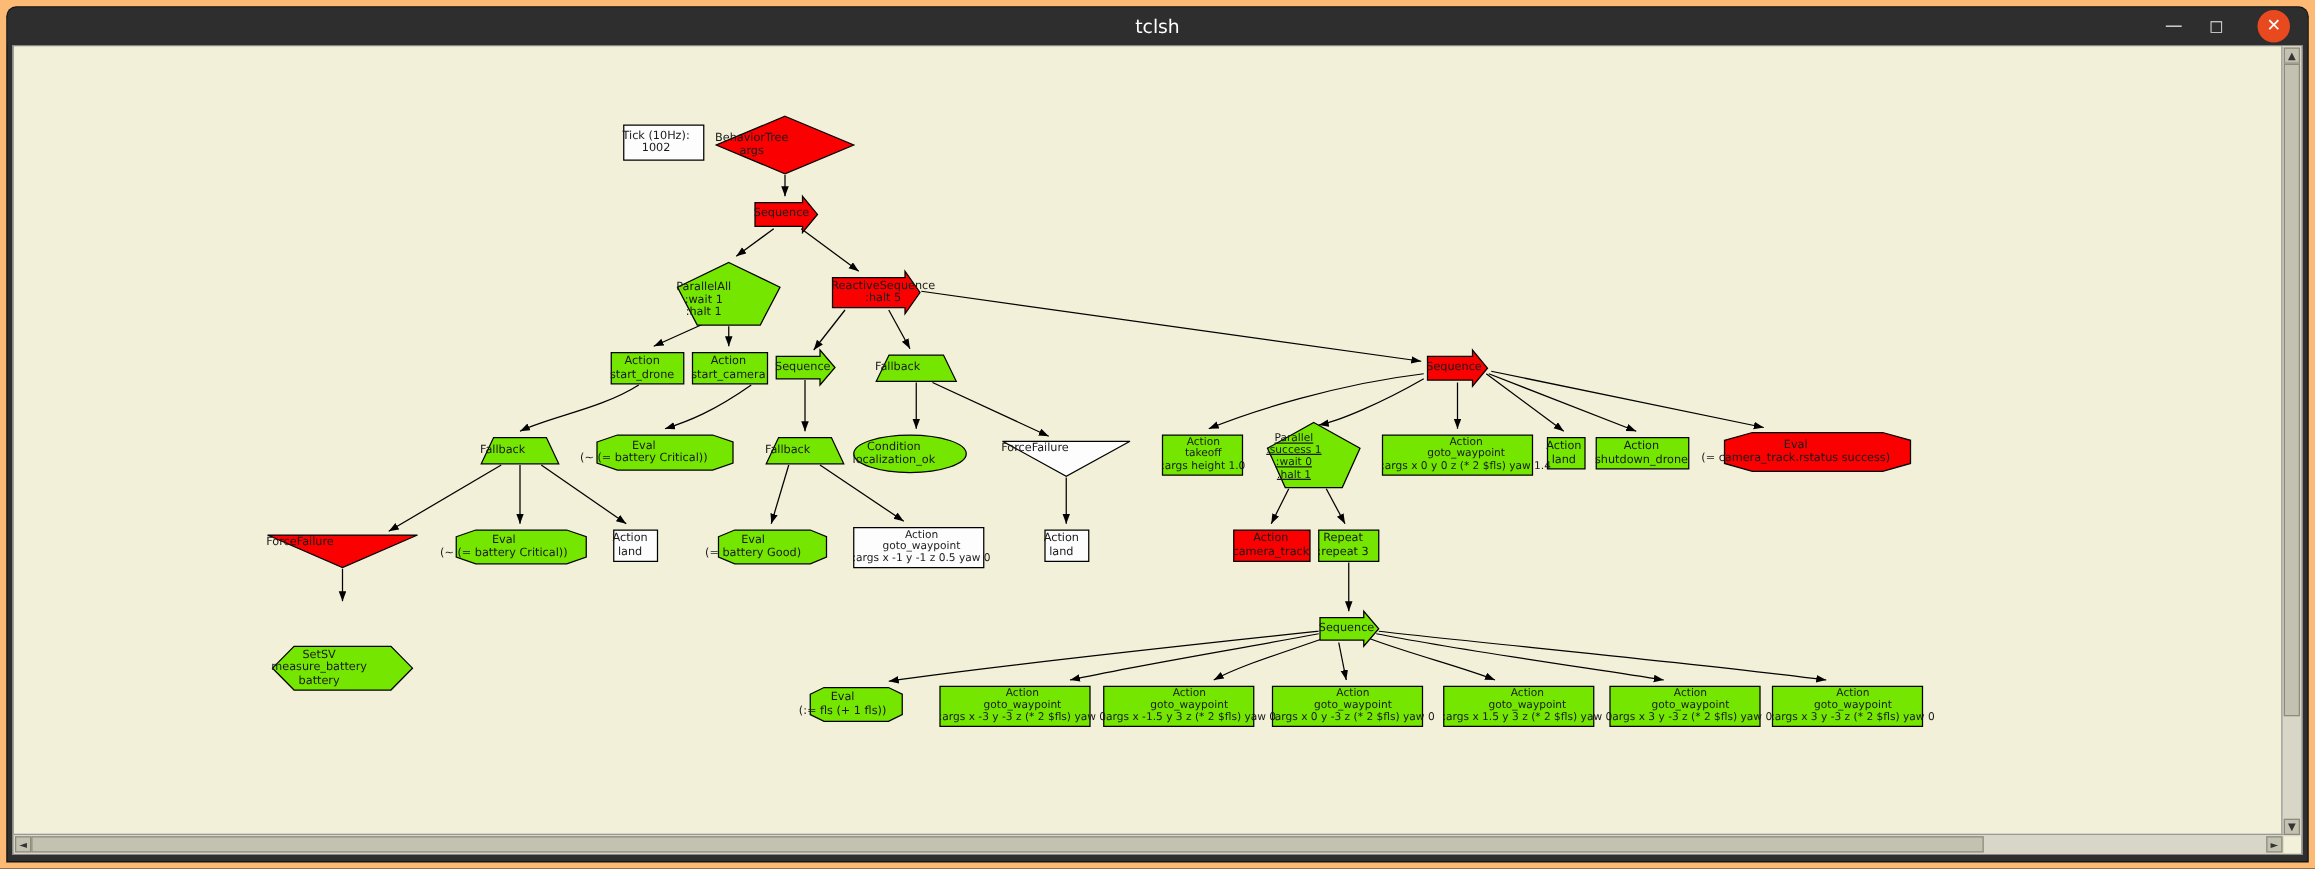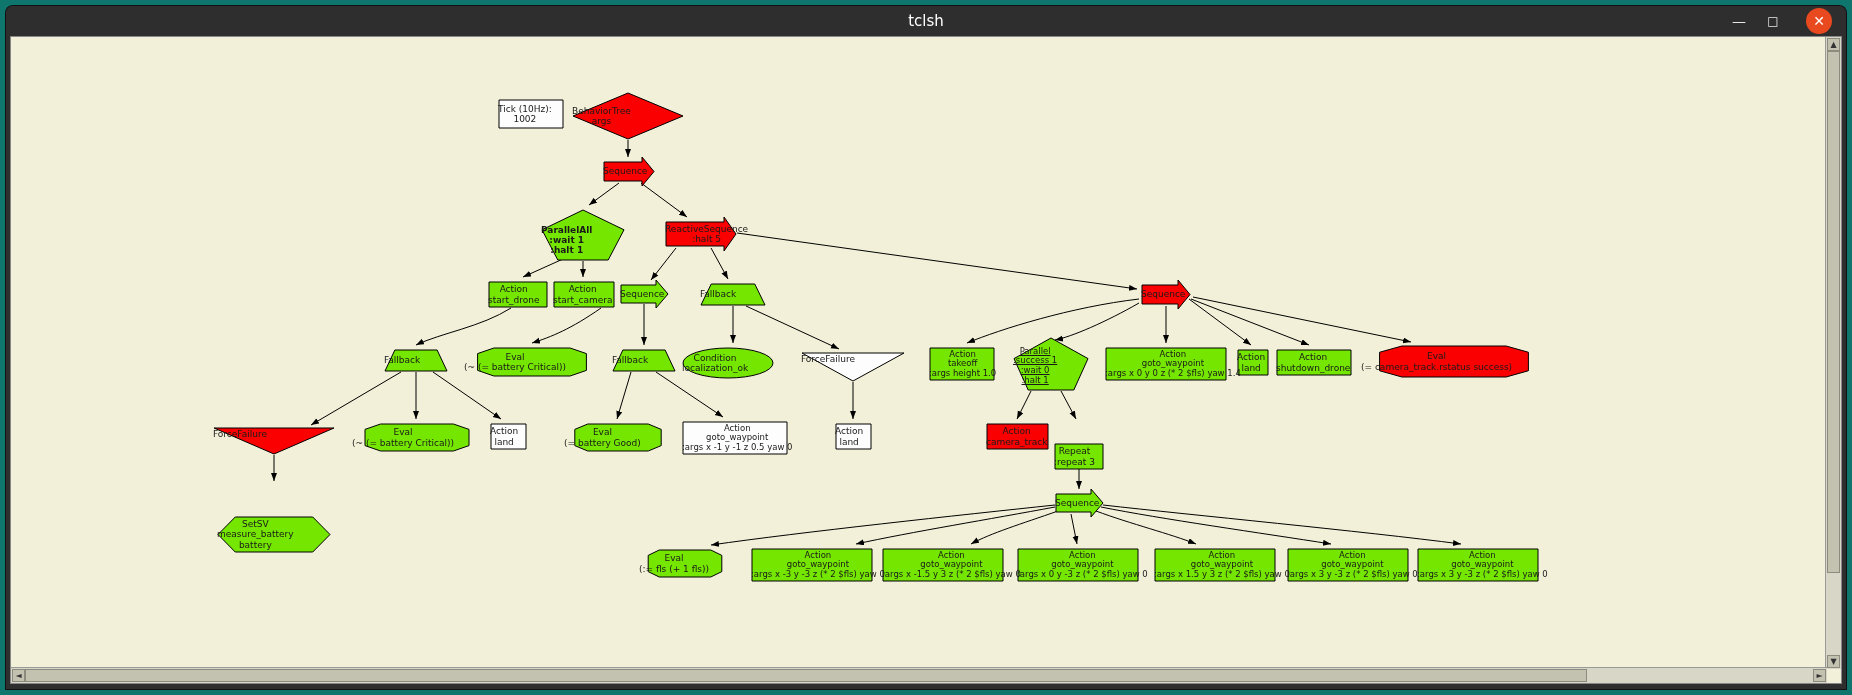--- a/index.html
+++ b/index.html
@@ -1,17 +1,17 @@
 <!DOCTYPE html>
 <html><head>
 <meta charset="utf-8">
 <style>
   html,body{margin:0;padding:0;background:#000;}
   body{font-family:"DejaVu Sans","Liberation Sans",sans-serif;}
-  #app{position:relative;width:1852px;height:695px;background:#0f766e;overflow:hidden;}
+  #app{position:relative;width:1852px;height:695px;background:#fdba74;overflow:hidden;}
   #window{position:absolute;left:6px;top:6px;width:1840px;height:683px;background:#2e2e2e;
           border-radius:7px 7px 0 0;box-shadow:0 0 0 1px #111;}
   #titlebar{position:relative;height:30px;background:#2e2e2e;border-radius:7px 7px 0 0;}
   #title{position:absolute;left:0;right:0;top:0;height:30px;line-height:30px;text-align:center;
          color:#fff;font-size:15px;}
   .wbtn{position:absolute;top:0;height:30px;width:34px;line-height:30px;text-align:center;color:#e7e7e7;font-size:14px;}
   #btn-min{right:90px;}#btn-max{right:56px;font-size:12px;}
   #btn-close{right:14px;width:26px;height:26px;top:2px;line-height:26px;border-radius:50%;
              background:#e8491f;color:#fff;font-size:14px;}
   #canvaswrap{position:absolute;left:4px;top:30px;width:1832px;height:648px;background:#f2f0d8;
@@ -94,21 +94,21 @@
 1002</div></div>
             <div class="node" style="left: 561px; top: 55px; width: 112px; height: 48px; font-size: 9px;"><svg class="shape" width="112" height="48" viewBox="0 0 112 48">
                 <path d="M 56,1 L 111,24 L 56,47 L 1,24 Z" fill="#fb0000" stroke="#000" stroke-width="1"></path>
               </svg><div class="nd-text">BehaviorTree
 args</div></div>
             <div class="node" style="left: 592px; top: 124px; width: 52px; height: 21px; font-size: 9px;"><svg class="shape" width="52" height="21" viewBox="0 0 52 21">
                 <path d="M 1,1 L 39,1 L 39,-4 L 51,10.5 L 39,25 L 39,20 L 1,20 Z" fill="#fb0000" stroke="#000" stroke-width="1"></path>
               </svg><div class="nd-text">Sequence</div></div>
             <div class="node" style="left: 530px; top: 172px; width: 84px; height: 52px; font-size: 9px;"><svg class="shape" width="84" height="52" viewBox="0 0 84 52">
                 <path d="M 42,1 L 83,20.8 L 67.2,51 L 16.8,51 L 1,20.8 Z" fill="#74e600" stroke="#000" stroke-width="1"></path>
-              </svg><div class="nd-text" style="margin-top: 10px; font-weight: bold;">ParallelAll
+              </svg><div class="nd-text" style="margin-top: 10px;">ParallelAll
 :wait 1
 :halt 1</div></div>
             <div class="node" style="left: 654px; top: 184px; width: 72px; height: 26px; font-size: 9px;"><svg class="shape" width="72" height="26" viewBox="0 0 72 26">
                 <path d="M 1,1 L 59,1 L 59,-4 L 71,13 L 59,30 L 59,25 L 1,25 Z" fill="#fb0000" stroke="#000" stroke-width="1"></path>
               </svg><div class="nd-text">ReactiveSequence
 :halt 5</div></div>
             <div class="node" style="left: 477px; top: 244px; width: 60px; height: 27px; font-size: 9px;"><svg class="shape" width="60" height="27" viewBox="0 0 60 27">
                 <path d="M 1,1 L 59,1 L 59,26 L 1,26 Z" fill="#74e600" stroke="#000" stroke-width="1"></path>
               </svg><div class="nd-text">Action
 start_drone</div></div>
@@ -196,21 +196,21 @@
               </svg><div class="nd-text">Action
 shutdown_drone</div></div>
             <div class="node" style="left: 1350px; top: 308px; width: 186px; height: 33px; font-size: 9px;"><svg class="shape" width="186" height="33" viewBox="0 0 186 33">
                 <path d="M 18.6,7.26 L 40.92,1 L 145.08,1 L 167.4,7.26 L 167.4,25.740000000000002 L 145.08,32 L 40.92,32 L 18.6,25.740000000000002 Z" fill="#fb0000" stroke="#000" stroke-width="1"></path>
               </svg><div class="nd-text">Eval
 (= camera_track.rstatus success)</div></div>
             <div class="node" style="left: 975px; top: 386px; width: 63px; height: 27px; font-size: 9px;"><svg class="shape" width="63" height="27" viewBox="0 0 63 27">
                 <path d="M 1,1 L 62,1 L 62,26 L 1,26 Z" fill="#fb0000" stroke="#000" stroke-width="1"></path>
               </svg><div class="nd-text">Action
 camera_track</div></div>
-            <div class="node" style="left: 1043px; top: 406px; width: 50px; height: 27px; font-size: 9px;"><svg class="shape" width="50" height="27" viewBox="0 0 50 27">
+            <div class="node" style="left: 1043px; top: 386px; width: 50px; height: 27px; font-size: 9px;"><svg class="shape" width="50" height="27" viewBox="0 0 50 27">
                 <path d="M 1,1 L 49,1 L 49,26 L 1,26 Z" fill="#74e600" stroke="#000" stroke-width="1"></path>
               </svg><div class="nd-text">Repeat
 :repeat 3</div></div>
             <div class="node" style="left: 1044px; top: 456px; width: 49px; height: 20px; font-size: 9px;"><svg class="shape" width="49" height="20" viewBox="0 0 49 20">
                 <path d="M 1,1 L 36,1 L 36,-4 L 48,10 L 36,24 L 36,19 L 1,19 Z" fill="#74e600" stroke="#000" stroke-width="1"></path>
               </svg><div class="nd-text">Sequence</div></div>
             <div class="node" style="left: 628px; top: 512px; width: 92px; height: 29px; font-size: 9px;"><svg class="shape" width="92" height="29" viewBox="0 0 92 29">
                 <path d="M 9.200000000000001,6.38 L 20.24,1 L 71.76,1 L 82.8,6.38 L 82.8,22.62 L 71.76,28 L 20.24,28 L 9.200000000000001,22.62 Z" fill="#74e600" stroke="#000" stroke-width="1"></path>
               </svg><div class="nd-text">Eval
 (:= fls (+ 1 fls))</div></div>

